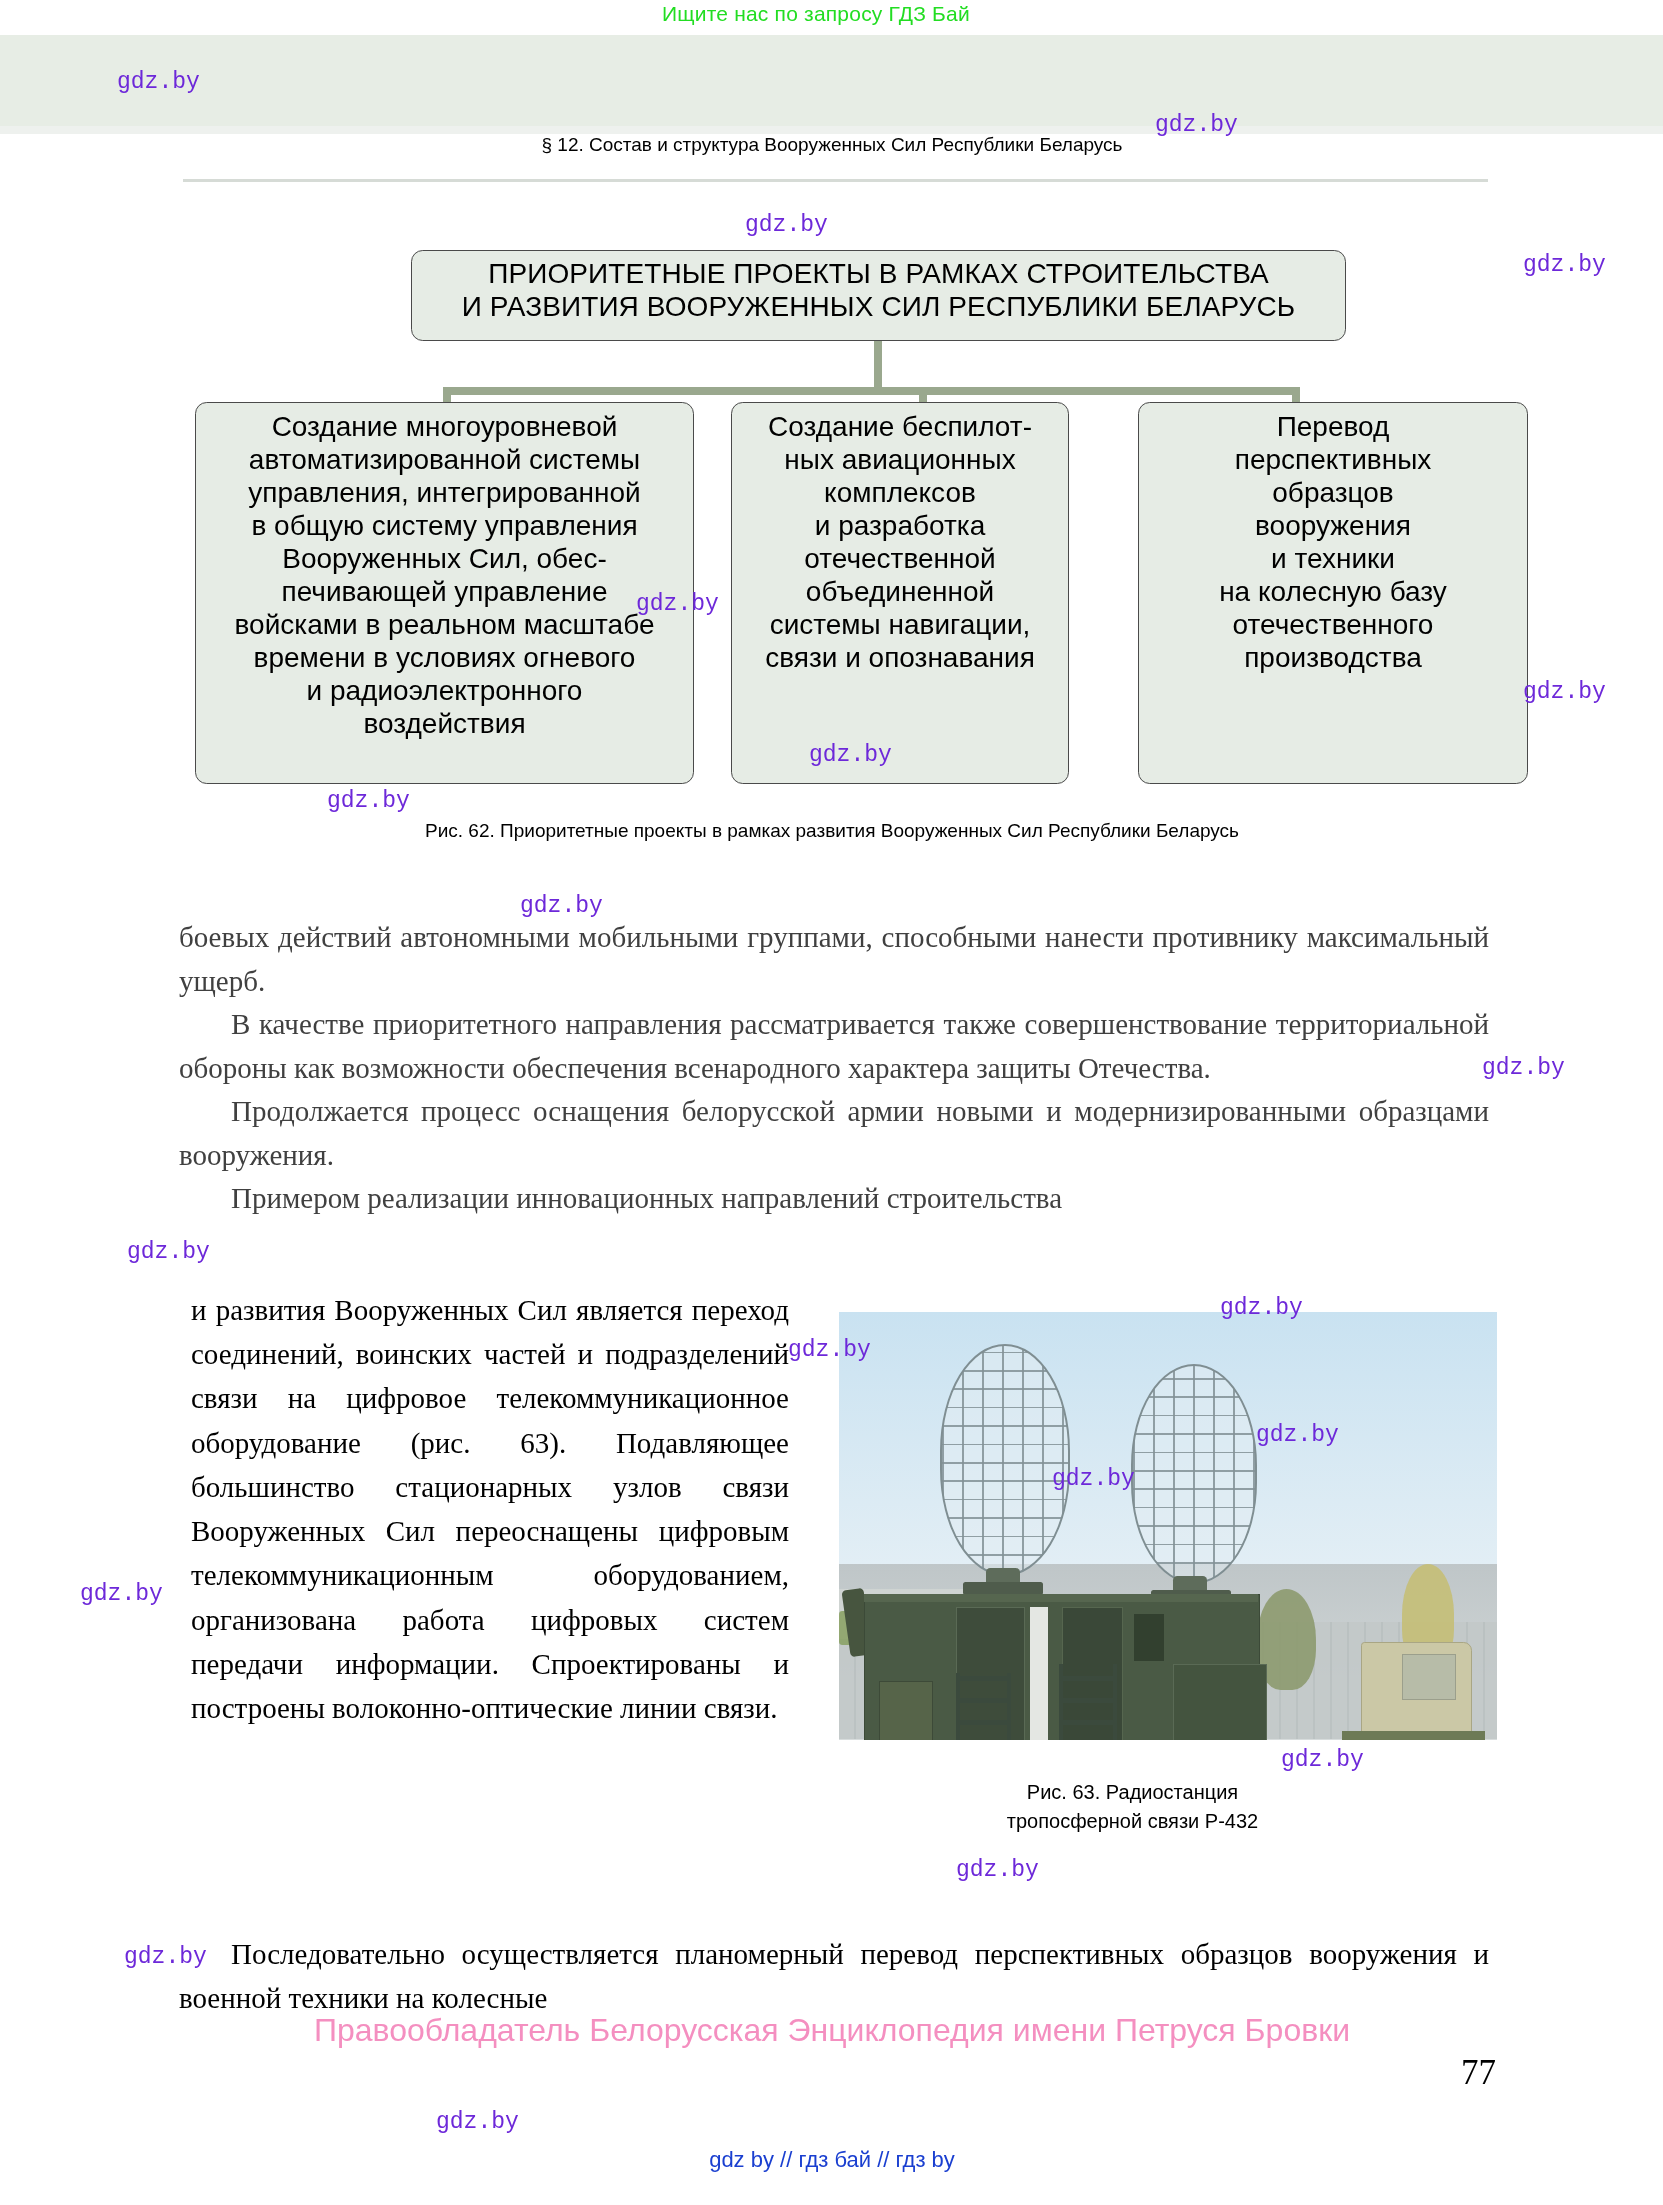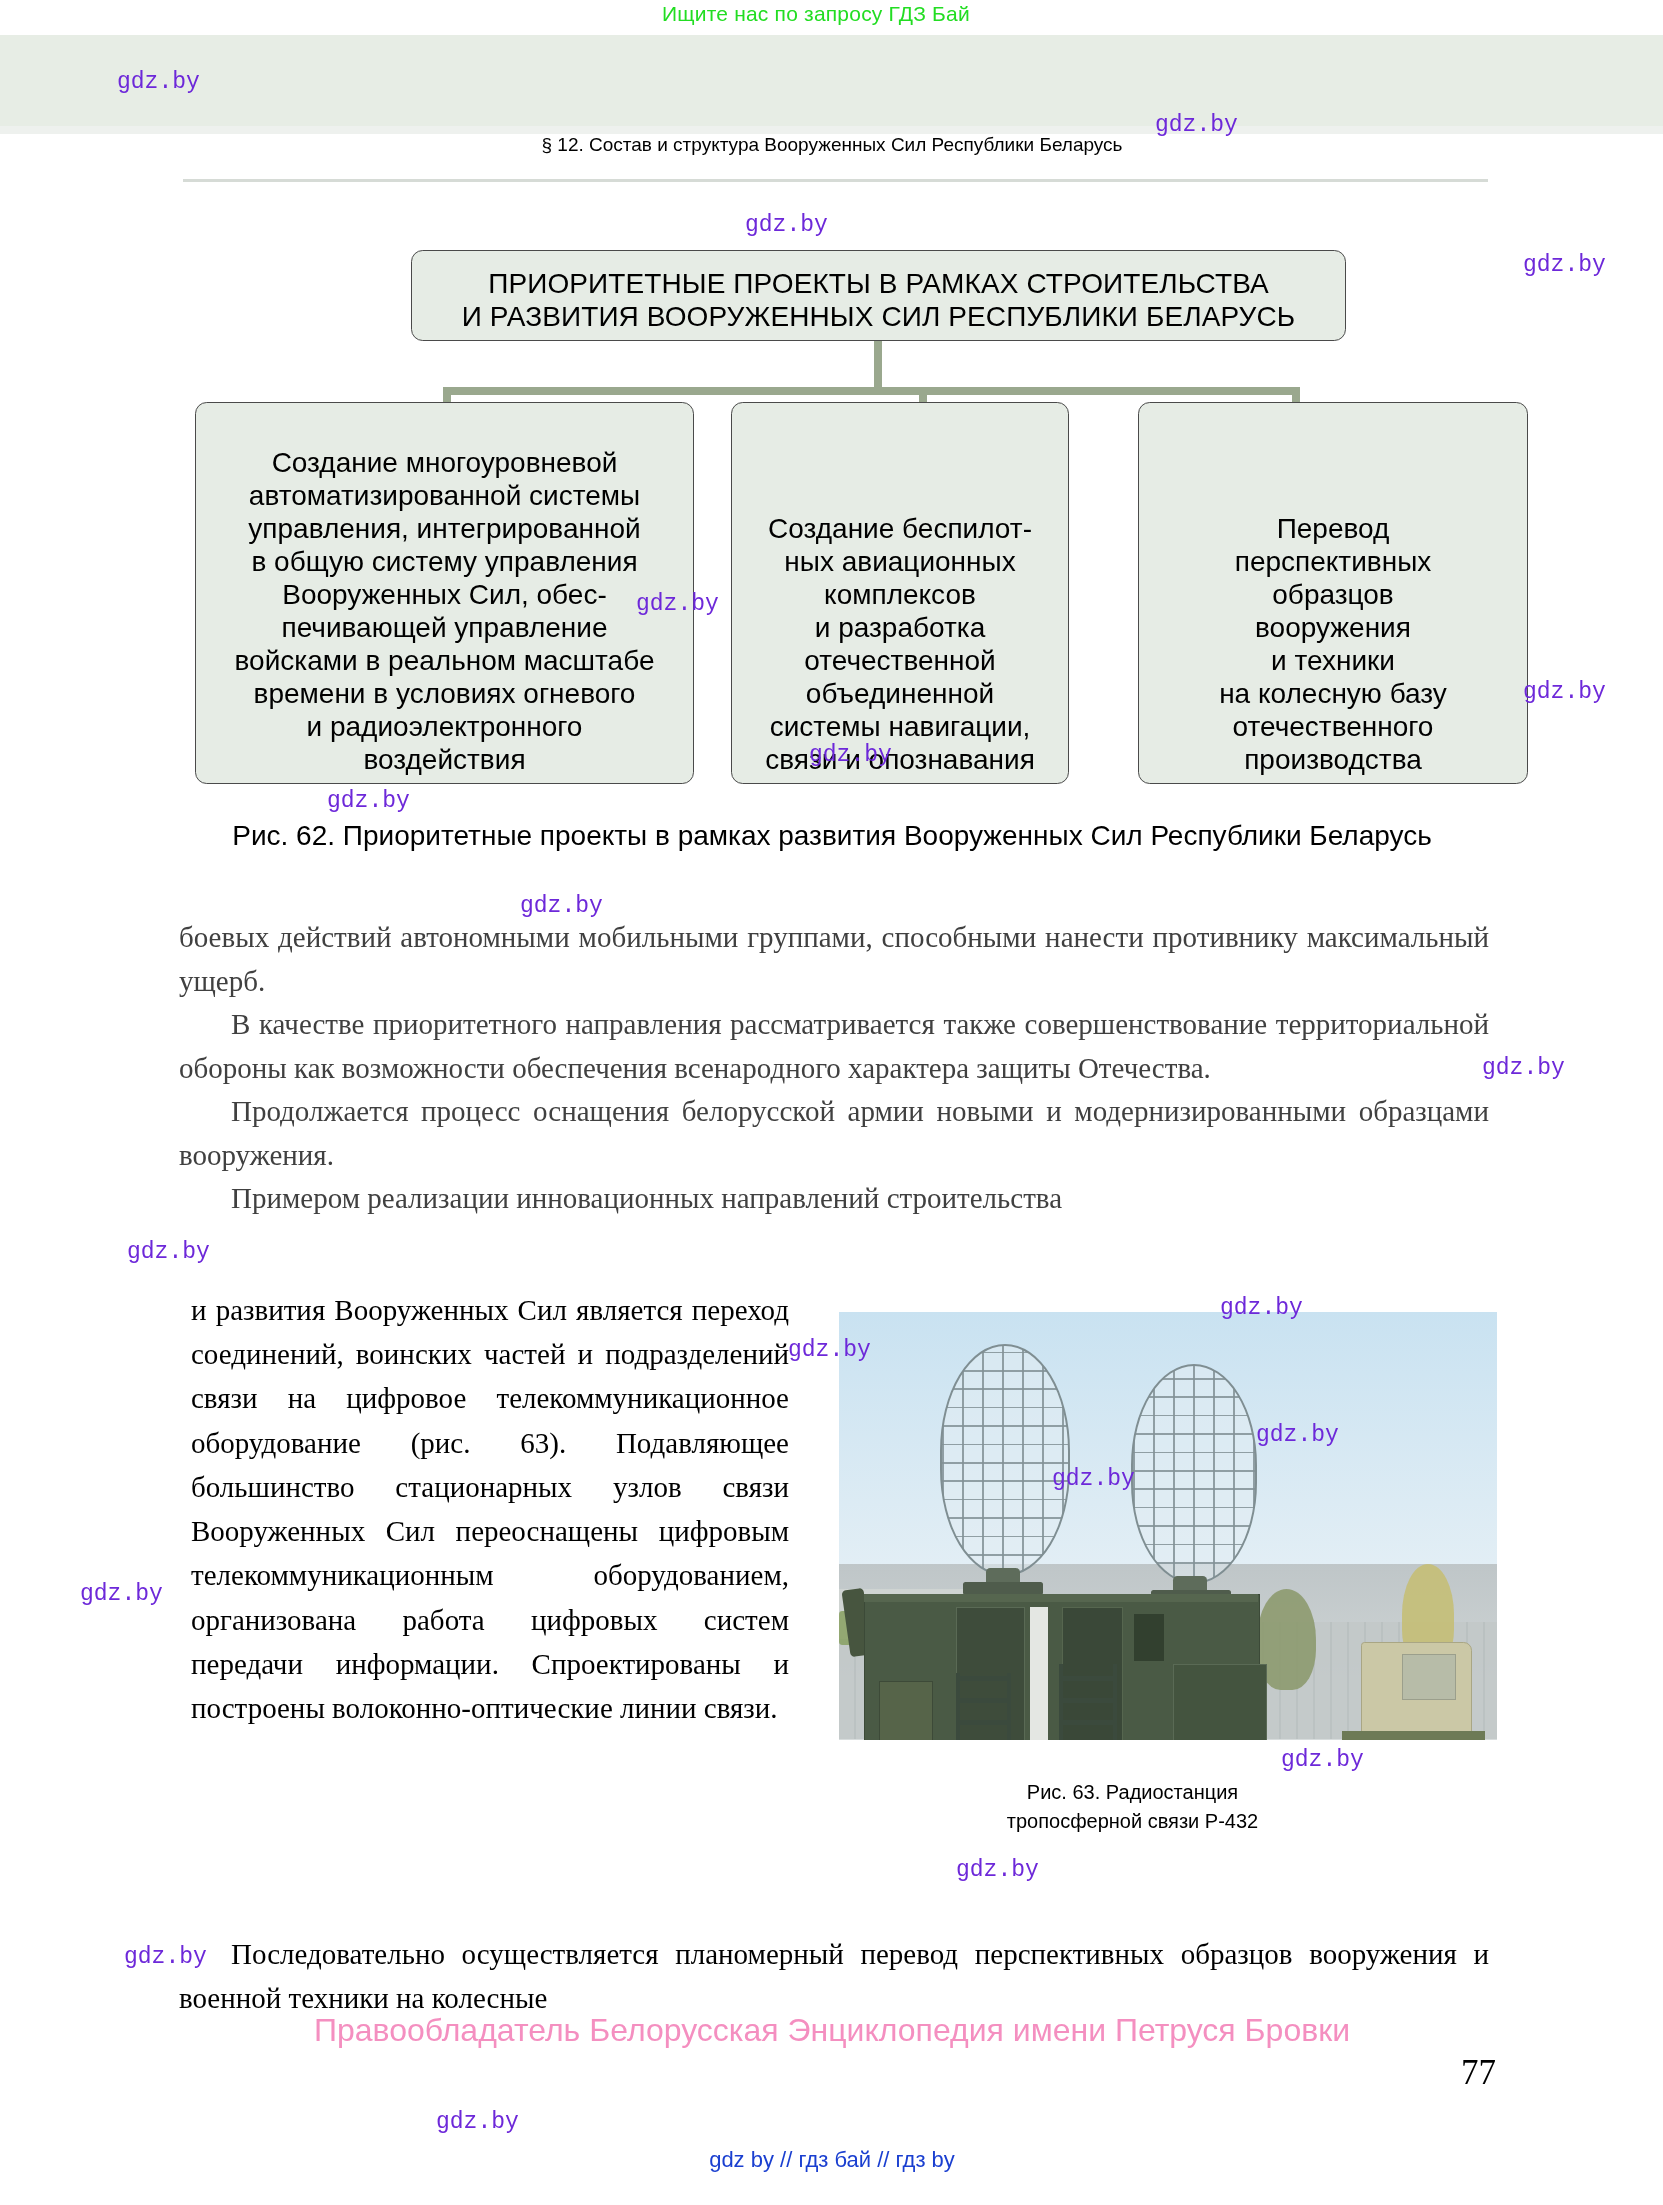--- a/index.html
+++ b/index.html
@@ -98,21 +98,21 @@
     width: 1664px;
     height: 579px;
   }
   .node {
     position: absolute;
     box-sizing: border-box;
     background: #e6ece5;
     border: 1.7px solid #4a4a4a;
     border-radius: 11.7px;
     display: flex;
-    align-items: flex-end;
+    align-items: flex-start;
     justify-content: center;
     text-align: center;
     color: #000;
     line-height: 1.18;
     padding: 6.7px 11.7px;
   }
   .node-root {
     left: 411px;
     top: 6.7px;
     width: 935px;
@@ -138,21 +138,21 @@
   .conn-drop-l { left: 443px;  top: 144px; width: 7.5px;  height: 18.4px; }
   .conn-drop-m { left: 919px; top: 144px; width: 7.5px;  height: 18.4px; }
   .conn-drop-r { left: 1292px; top: 144px; width: 7.5px;  height: 18.4px; }
 
   .fig-caption {
     position: absolute;
     left: 0;
     top: 820px;
     width: 1664px;
     text-align: center;
-    font-size: 28px;
+    font-size: 19px;
     color: #000;
     white-space: nowrap;
   }
 
   
   .body-col {
     position: absolute;
     left: 179px;
     top: 916px;
     width: 1310px;

